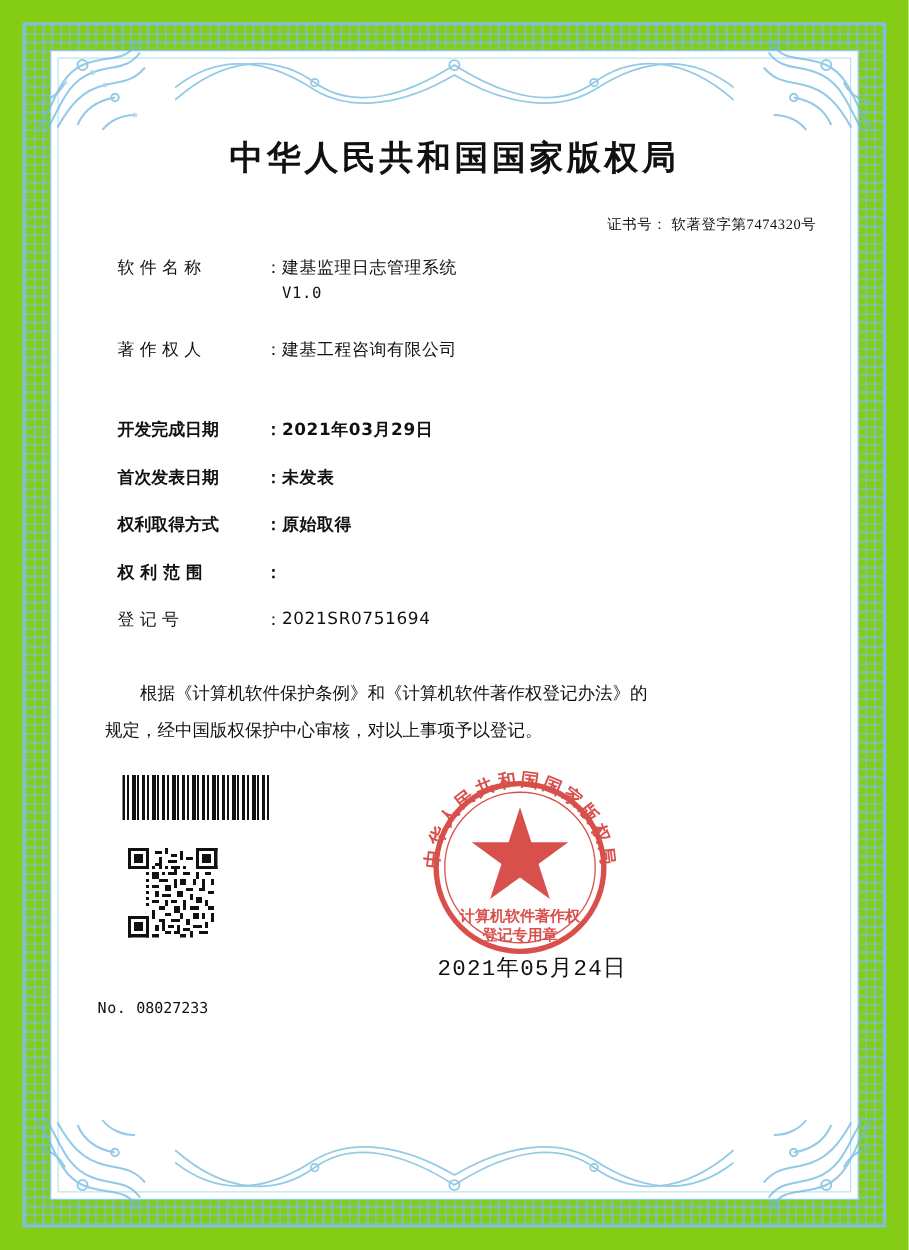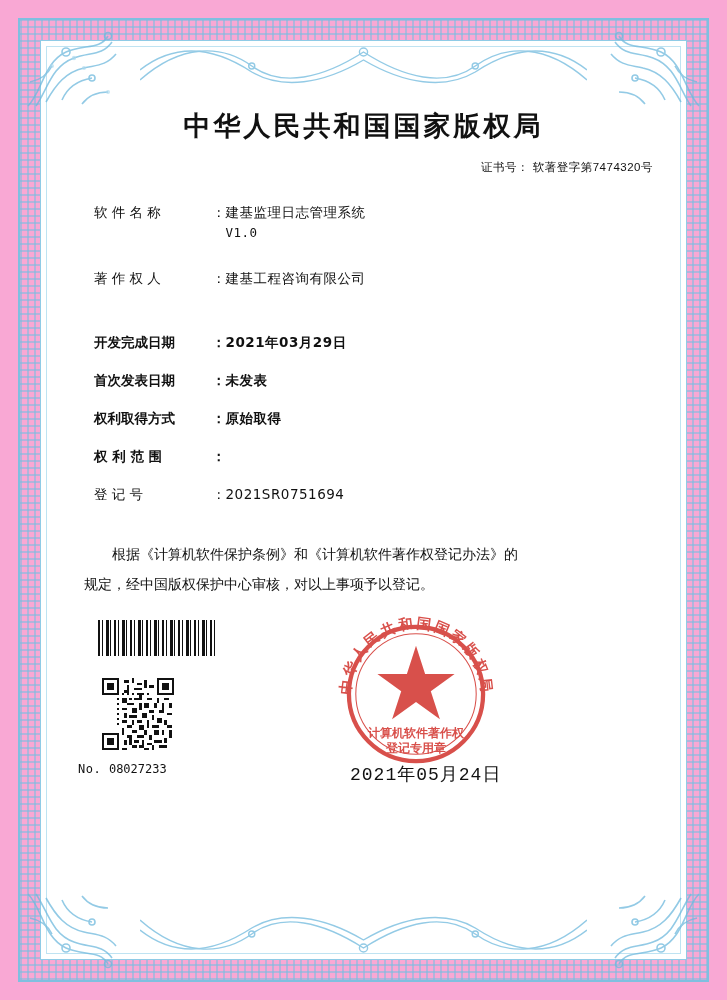--- a/index.html
+++ b/index.html
@@ -11,21 +11,21 @@
     width: 727px;
     height: 1000px;
     font-family: "Liberation Serif", serif;
     overflow: hidden;
   }
 
   .certificate {
     position: relative;
     width: 727px;
     height: 1000px;
-    background: #f9a8d4;
+    background: #84cc16;
     box-sizing: border-box;
   }
 
   
   .border-outer {
     position: absolute;
     left: 18px;
     top: 18px;
     right: 18px;
     bottom: 18px;
@@ -115,27 +115,27 @@
     color: #000;
     margin-top: 18px;
     font-weight: 700;
     font-family: "DejaVu Serif", serif;
   }
 
   .cert-no {
     text-align: right;
     font-size: 11.5px;
     color: #111;
-    margin-top: 16px;
+    margin-top: 28px;
     padding-right: 14px;
     letter-spacing: 0.5px;
-    font-family: Liberation Sans, sans-serif;
-  }
-
-  .field-block { margin-top: 29px; padding-left: 34px; }
+    font-family: Liberation Serif, serif;
+  }
+
+  .field-block { margin-top: 18px; padding-left: 34px; }
   .field-row {
     display: flex;
     align-items: flex-start;
     margin-bottom: 2px;
     font-size: 13.5px;
     color: #111;
     font-family: "DejaVu Sans", sans-serif;
   }
   .field-label {
     width: 118px;
@@ -194,21 +194,21 @@
     left: 102px;
     top: 678px;
     width: 72px;
     height: 72px;
   }
   .qr svg { width: 100%; height: 100%; display: block; }
 
   .serial {
     position: absolute;
     left: 78px;
-    top: 762px;
+    top: 799px;
     font-size: 12px;
     color: #111;
     font-family: "DejaVu Sans Mono", monospace;
     letter-spacing: 0.5px;
   }
   .serial .num {
     font-family: "DejaVu Sans Mono", monospace;
     letter-spacing: 0px;
   }
 

